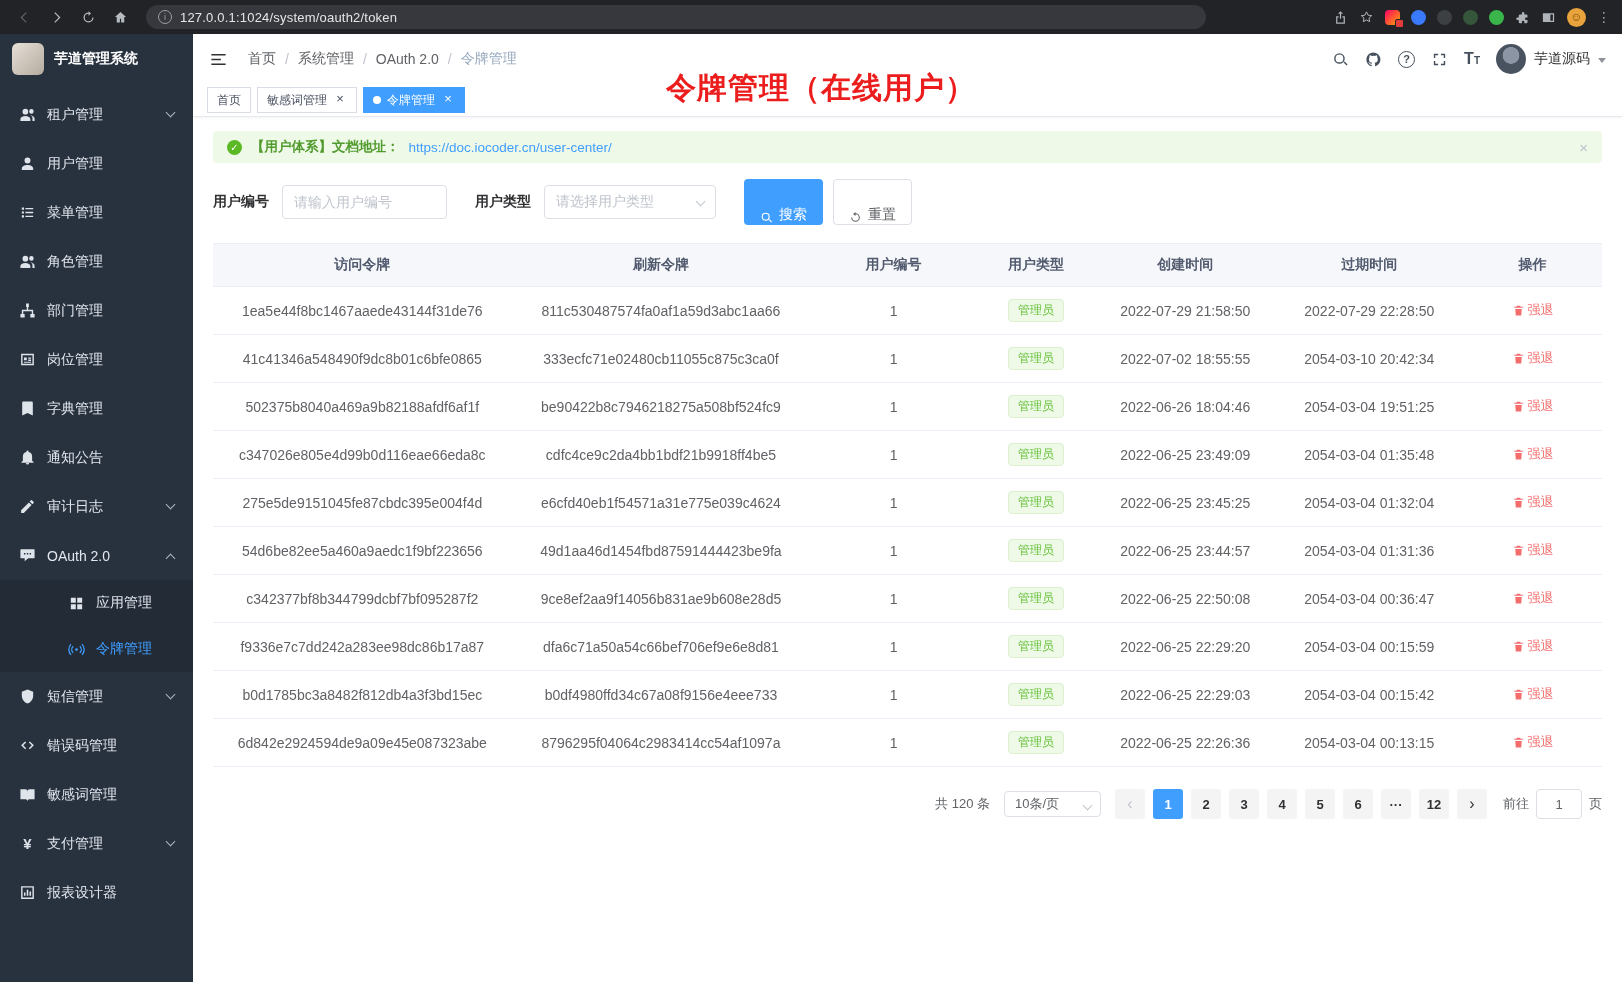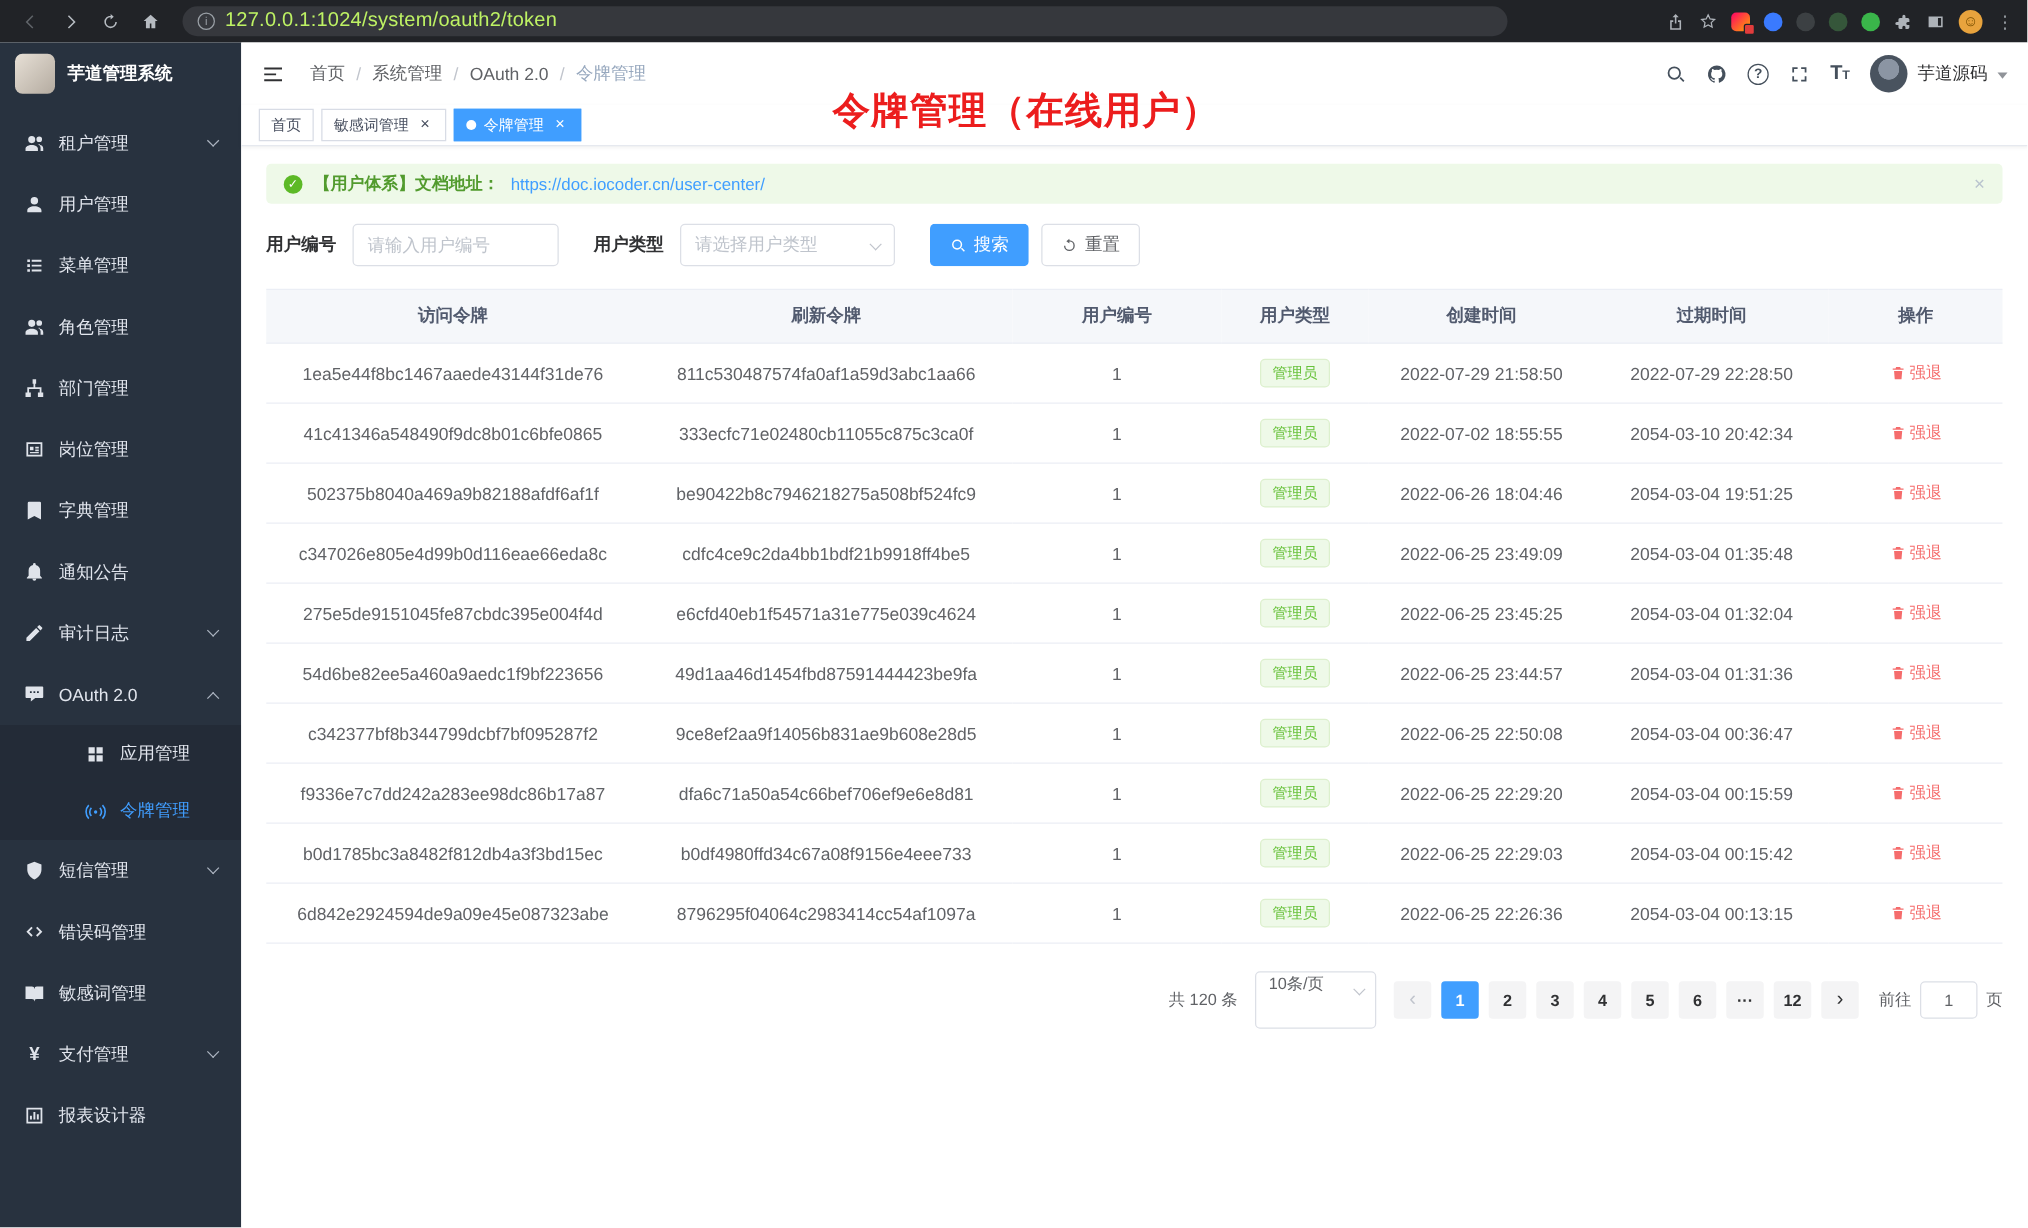--- a/index.html
+++ b/index.html
@@ -11,21 +11,21 @@
   svg { display: block; }
   .ic { width: 17px; height: 17px; fill: #dfe3ea; flex-shrink: 0; }
 
   
   .browser-bar { height: 34px; background: #212327; display: flex; align-items: center; padding: 0 10px; gap: 4px; }
   .nav-ic { width: 28px; height: 26px; display: flex; align-items: center; justify-content: center; color: #9aa0a6; cursor: pointer; }
   .nav-ic svg { width: 15px; height: 15px; fill: #b6bbc1; }
   .nav-ic.dim svg { fill: #5f6368; }
   .url-pill { flex: 1; max-width: 1060px; height: 24px; background: #36383d; border-radius: 12px; display: flex; align-items: center; padding: 0 12px; gap: 8px; margin: 0 8px; }
   .info-i { width: 14px; height: 14px; border: 1px solid #9aa0a6; border-radius: 50%; color: #9aa0a6; font-size: 9px; line-height: 12px; text-align: center; flex-shrink: 0; }
-  .url-text { color: #bef264; font-size: 16px; letter-spacing: .2px; }
+  .url-text { color: #e5e5e5; font-size: 13px; letter-spacing: .2px; }
   .browser-right { display: flex; align-items: center; gap: 11px; margin-left: auto; }
   .b-ic svg { width: 15px; height: 15px; fill: #aeb3b9; }
   .ext-dot { width: 15px; height: 15px; border-radius: 4px; position: relative; }
   .badge-red { position: absolute; right: -4px; bottom: -3px; width: 9px; height: 9px; background: #e23c3c; border-radius: 2px; border: 1px solid #212327; }
   .avatar-browser { width: 19px; height: 19px; border-radius: 50%; background: #e8a33d; color: #7a4f00; font-size: 12px; line-height: 19px; text-align: center; }
   .dots { color: #9aa0a6; font-size: 14px; letter-spacing: 1px; }
 
   
   .app { display: flex; height: 948px; }
   .sidebar { width: 193px; background: #28323f; flex-shrink: 0; display: flex; flex-direction: column; }
@@ -74,35 +74,35 @@
   .alert-text { color: #529b2e; font-size: 13.5px; font-weight: 600; }
   .alert-link { color: #409eff; font-size: 13.5px; text-decoration: none; cursor: pointer; }
   .alert-close { margin-left: auto; color: #b9c4ce; font-size: 15px; cursor: pointer; }
 
   .filters { display: flex; align-items: center; margin-bottom: 18px; }
   .f-label { font-weight: 700; color: #303133; font-size: 14px; margin-right: 13px; white-space: nowrap; }
   .f-input { width: 165px; height: 34px; border: 1px solid #dcdfe6; border-radius: 4px; padding: 0 11px; font-size: 14px; color: #606266; margin-right: 28px; outline: none; font-family: inherit; }
   .f-input::placeholder { color: #bfc4cc; }
   .f-select { width: 172px; height: 34px; border: 1px solid #dcdfe6; border-radius: 4px; padding: 0 11px; display: flex; align-items: center; color: #bfc4cc; font-size: 14px; position: relative; margin-right: 28px; cursor: pointer; }
   .sel-chev { position: absolute; right: 11px; top: 12px; width: 7px; height: 7px; border-right: 1.3px solid #c0c4cc; border-bottom: 1.3px solid #c0c4cc; transform: rotate(45deg); }
-  .btn { height: 34px; border-radius: 4px; font-size: 14px; display: inline-flex; align-items: center; gap: 6px; padding: 0 15px; cursor: pointer; border: 1px solid transparent; font-family: inherit; }
+  .btn { height: 46px; border-radius: 4px; font-size: 14px; display: inline-flex; align-items: flex-end; gap: 6px; padding: 0 15px; cursor: pointer; border: 1px solid transparent; font-family: inherit; }
   .btn svg { width: 13px; height: 13px; fill: currentColor; }
   .btn-primary { background: #409eff; color: #fff; }
   .btn-plain { background: #fff; border-color: #dcdfe6; color: #606266; margin-left: 10px; }
 
   table.grid { width: 100%; border-collapse: collapse; font-size: 14px; color: #606266; table-layout: fixed; }
   table.grid th { height: 43px; background: #f5f7fa; font-weight: 700; color: #515a6e; border-top: 1px solid #ebeef5; border-bottom: 1px solid #ebeef5; text-align: center; font-size: 14px; }
   table.grid td { height: 48px; border-bottom: 1px solid #ebeef5; text-align: center; white-space: nowrap; overflow: hidden; }
   .badge { display: inline-block; background: #eef9e8; border: 1px solid #dcf0cd; color: #67c23a; font-size: 12px; padding: 3px 9px; border-radius: 4px; line-height: 1.2; }
   .kick { color: #f56c6c; font-size: 13px; display: inline-flex; align-items: center; gap: 3px; cursor: pointer; }
   .kick svg { width: 13px; height: 13px; fill: #f56c6c; }
 
   .pagination { display: flex; align-items: center; justify-content: flex-end; gap: 8px; margin-top: 22px; font-size: 13px; color: #606266; }
   .total { margin-right: 6px; }
-  .size-select { width: 97px; height: 46px; border: 1px solid #dcdfe6; border-radius: 4px; display: flex; padding: 0 10px; color: #606266; position: relative; font-size: 13px; cursor: pointer; margin-right: 6px; }
+  .size-select { width: 97px; height: 26px; border: 1px solid #dcdfe6; border-radius: 4px; display: flex; align-items: center; padding: 0 10px; color: #606266; position: relative; font-size: 13px; cursor: pointer; margin-right: 6px; }
   .size-select .sel-chev { top: 10px; right: 9px; }
   .pg-btn { min-width: 30px; height: 30px; border-radius: 3px; background: #f4f4f5; color: #303133; display: inline-flex; align-items: center; justify-content: center; font-size: 13px; font-weight: 600; cursor: pointer; padding: 0 5px; }
   .pg-btn.active { background: #409eff; color: #fff; }
   .pg-btn.nav { font-size: 16px; font-weight: 400; }
   .pg-btn.disabled { color: #c0c4cc; cursor: default; }
   .pg-pages { display: flex; gap: 8px; }
   .goto { display: flex; align-items: center; gap: 7px; margin-left: 8px; }
   .goto-input { width: 46px; height: 30px; border: 1px solid #dcdfe6; border-radius: 4px; text-align: center; font-size: 13px; color: #606266; outline: none; font-family: inherit; }
 
   .annotation { position: absolute; left: 666px; top: 68px; font-size: 30px; font-weight: 700; color: #ec1d1d; z-index: 60; pointer-events: none; white-space: nowrap; letter-spacing: 1px; }

